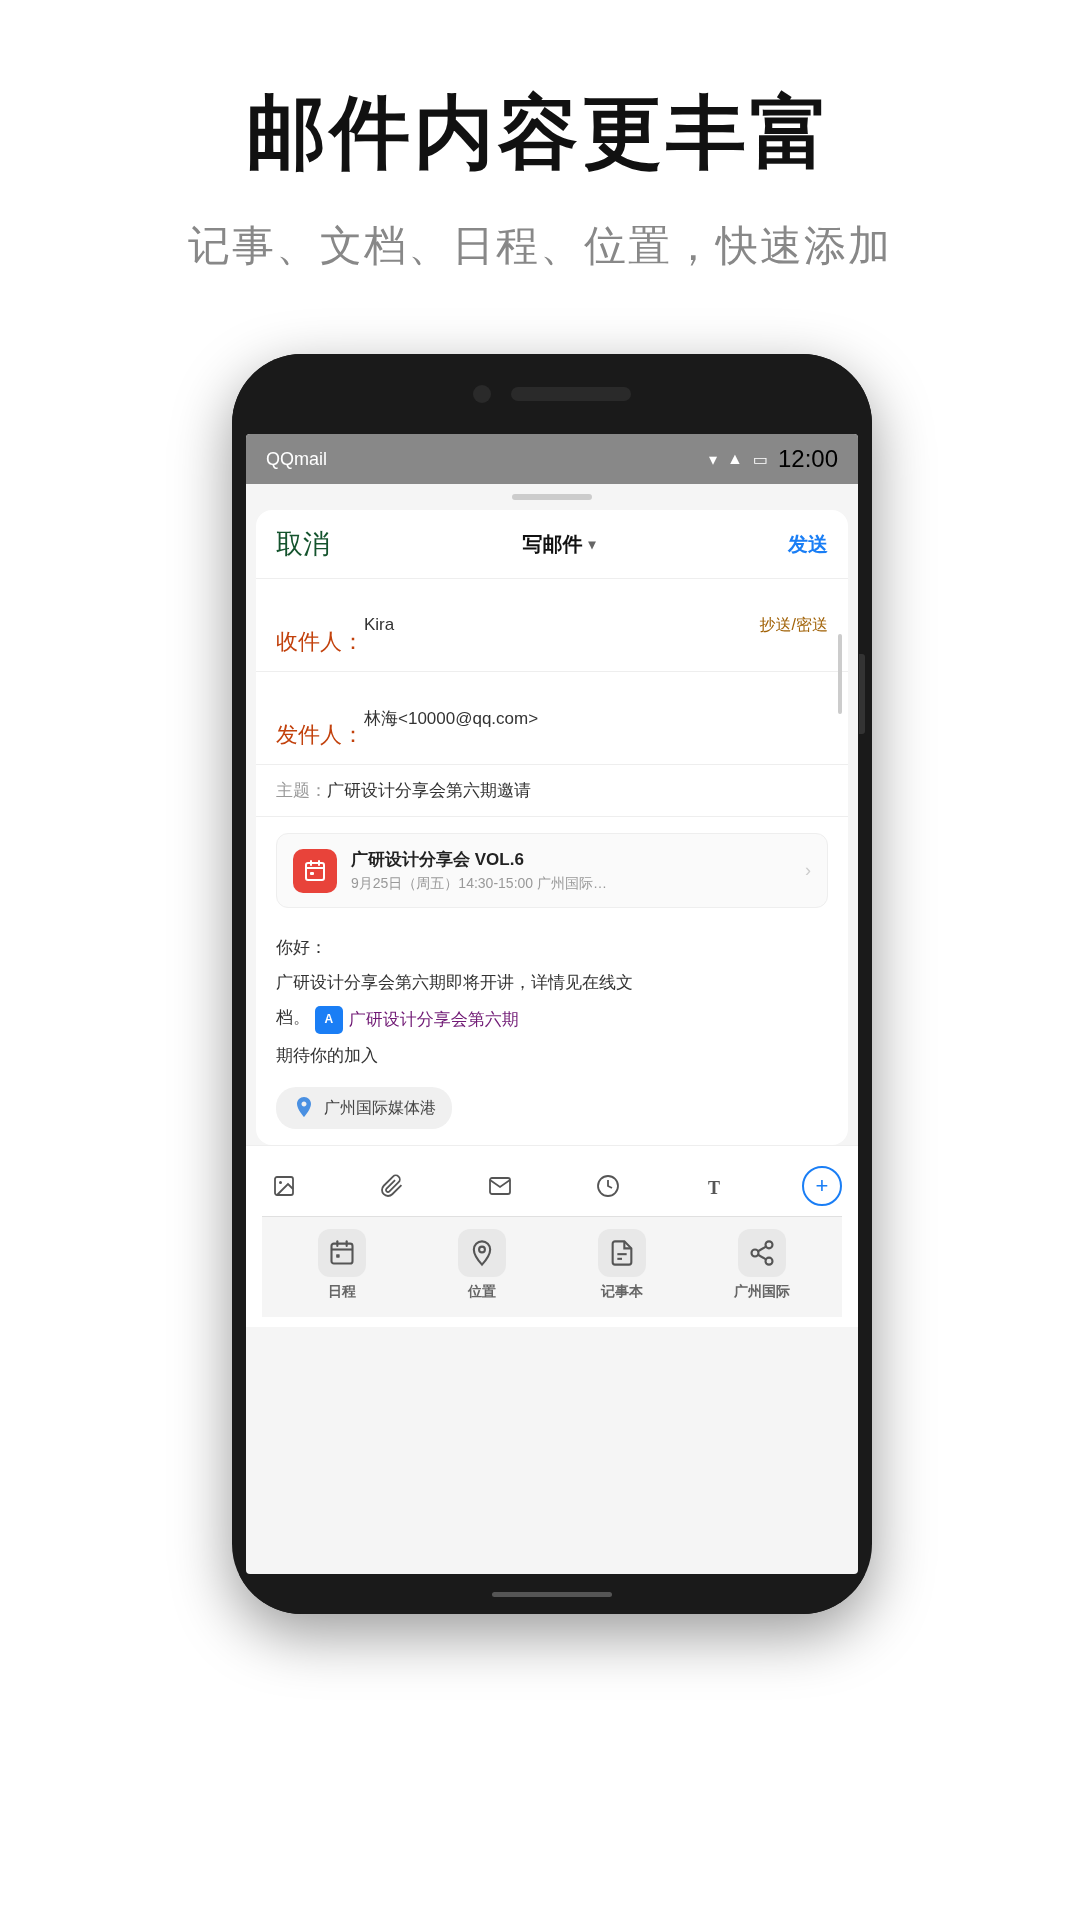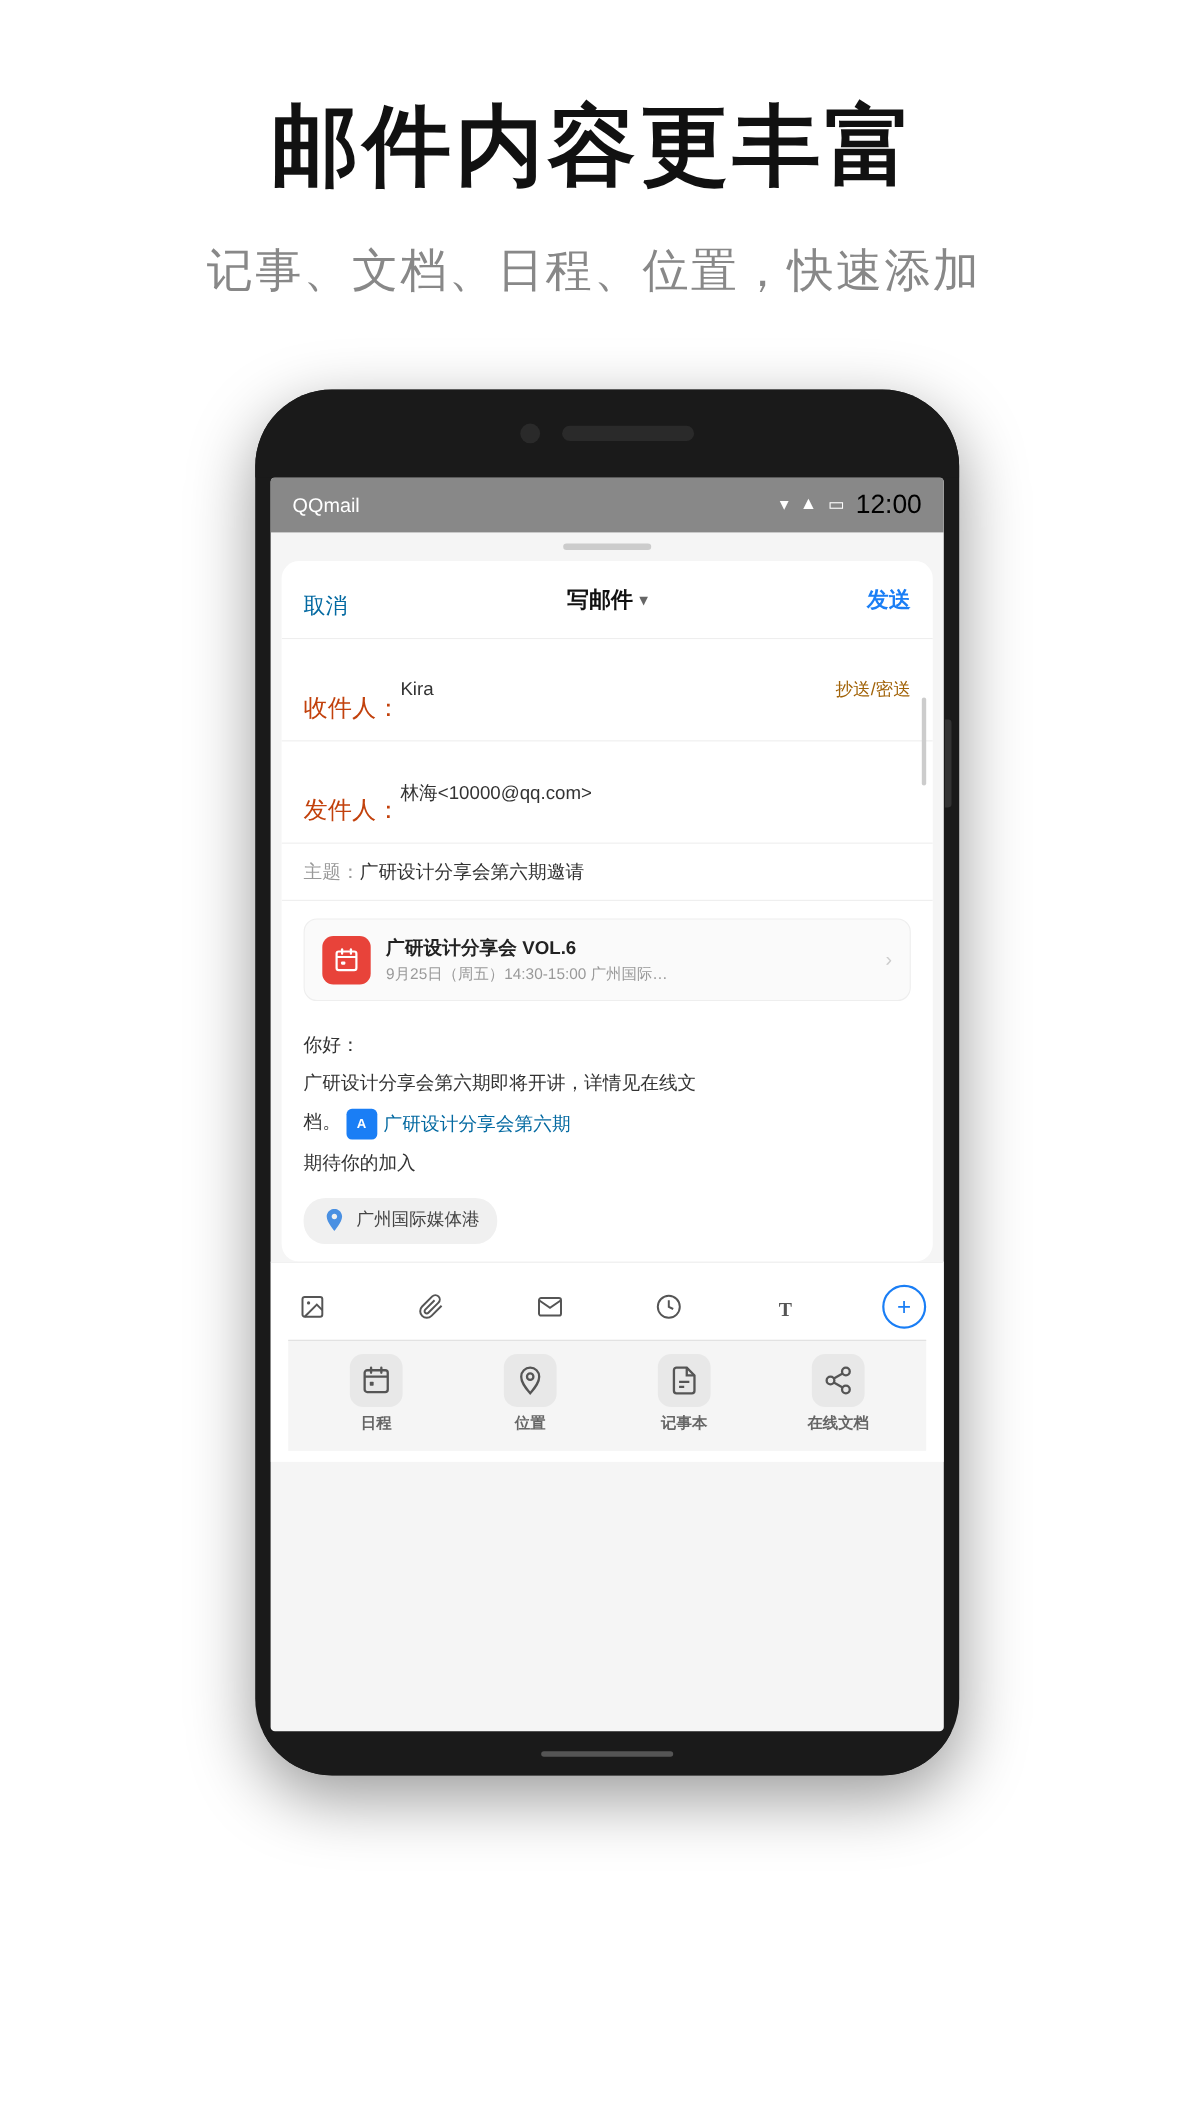--- a/index.html
+++ b/index.html
@@ -155,23 +155,22 @@
     
     .compose-nav {
       display: flex;
       align-items: center;
       justify-content: space-between;
       padding: 16px 20px;
       border-bottom: 1px solid #eeeeee;
     }
 
     .compose-cancel {
-      font-size: 20px;
-      color: #0369a1;
-      margin-top: 11px;
+      font-size: 27px;
+      color: #14532d;
     }
 
     .compose-title {
       display: flex;
       align-items: center;
       gap: 6px;
       font-size: 20px;
       font-weight: 600;
       color: #111111;
     }
@@ -304,21 +303,21 @@
       border-radius: 5px;
       display: inline-flex;
       align-items: center;
       justify-content: center;
       color: white;
       font-size: 12px;
       font-weight: 700;
     }
 
     .doc-link {
-      color: #0369a1;
+      color: #701a75;
       font-size: 17px;
     }
 
     
     .location-chip {
       display: inline-flex;
       align-items: center;
       gap: 8px;
       background: #f0f0f0;
       border-radius: 20px;
@@ -636,21 +635,21 @@
             <div class="tab-item">
               <div class="tab-icon">
                 <svg width="28" height="28" viewBox="0 0 24 24" fill="none" stroke="#555" stroke-width="1.8">
                   <circle cx="18" cy="5" r="3"></circle>
                   <circle cx="6" cy="12" r="3"></circle>
                   <circle cx="18" cy="19" r="3"></circle>
                   <line x1="8.59" y1="13.51" x2="15.42" y2="17.49"></line>
                   <line x1="15.41" y1="6.51" x2="8.59" y2="10.49"></line>
                 </svg>
               </div>
-              <span class="tab-label">在线文档</span>
+              <span class="tab-label">广州国际</span>
             </div>
           </div>
         </div>
 
         <div class="scrollbar-indicator"></div>
       </div>
 
       <div class="phone-bottom">
         <div class="home-indicator"></div>
       </div>

